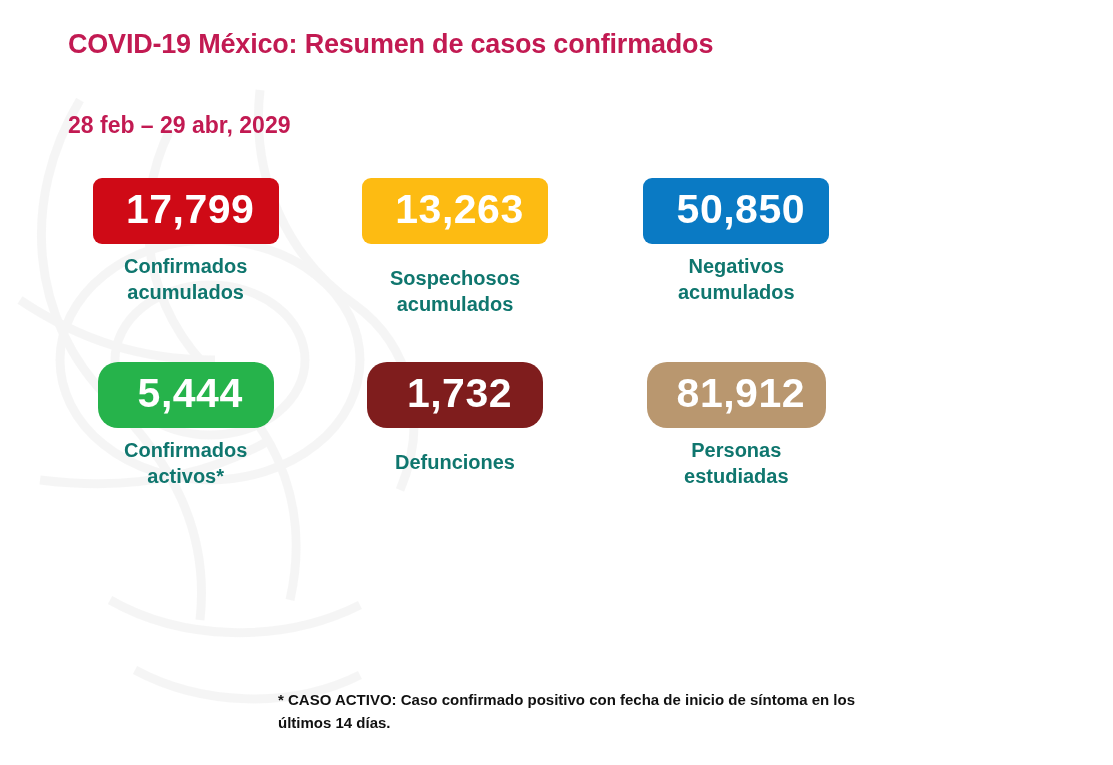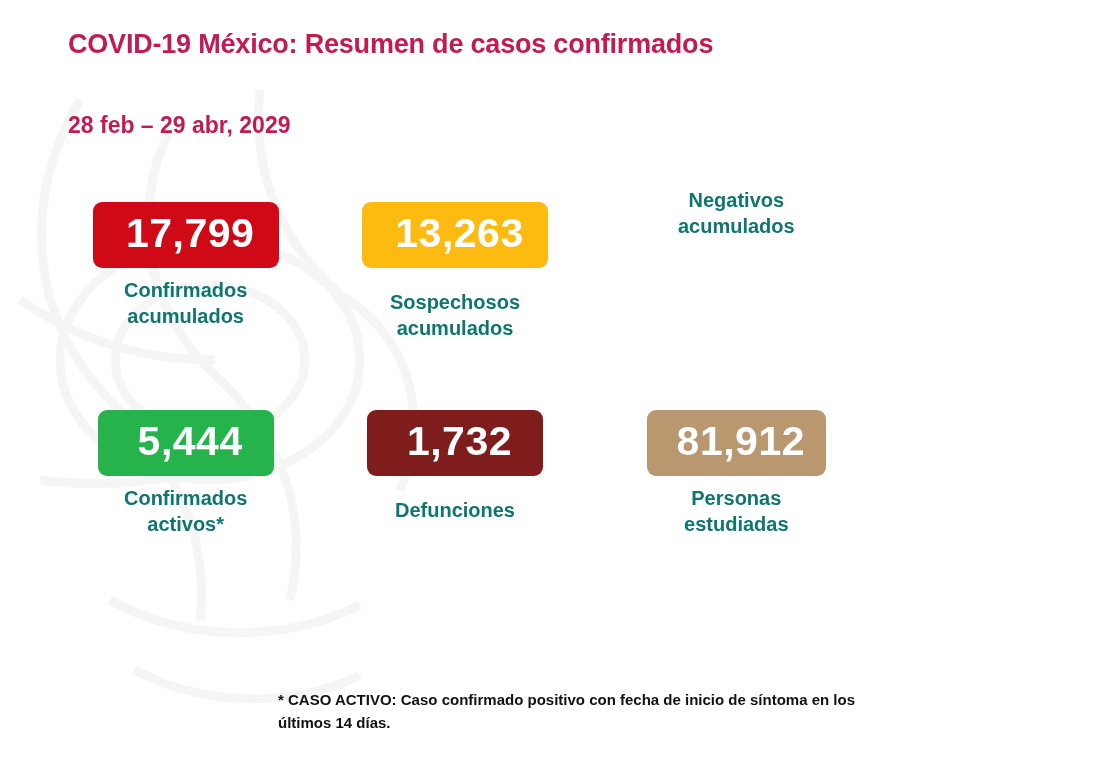--- a/index.html
+++ b/index.html
@@ -81,23 +81,22 @@
     border-radius: 9px;
     padding: 7px 21px 11px 30px;
     min-width: 186px;
     box-sizing: border-box;
     text-align: center;
     color: #ffffff;
     font-size: 41px;
     font-weight: bold;
     letter-spacing: 0.5px;
     line-height: 1.18;
-    margin-top: 24px;
   }
-  .chip.narrow { min-width: 176px; }
+  .chip.narrow { min-width: 176px; border-radius: 20px; }
 
   .caption {
     margin-top: 10px;
     text-align: center;
     font-size: 20px;
     font-weight: bold;
     color: #0f766e;
     line-height: 1.28;
     white-space: pre-line;
   }
@@ -147,20 +146,21 @@
 acumulados</div>
       </div>
 
       <div class="cell c2">
         <div class="chip" style="background:#fdbb12;">13,263</div>
         <div class="caption">Sospechosos
 acumulados</div>
       </div>
 
       <div class="cell c3">
+        <div class="chip" style="background:#0a7ac4;">50,850</div>
         <div class="caption">Negativos
 acumulados</div>
       </div>
 
     </div>
 
     <div class="row row2">
 
       <div class="cell c1">
         <div class="chip narrow" style="background:#26b34b;">5,444</div>

